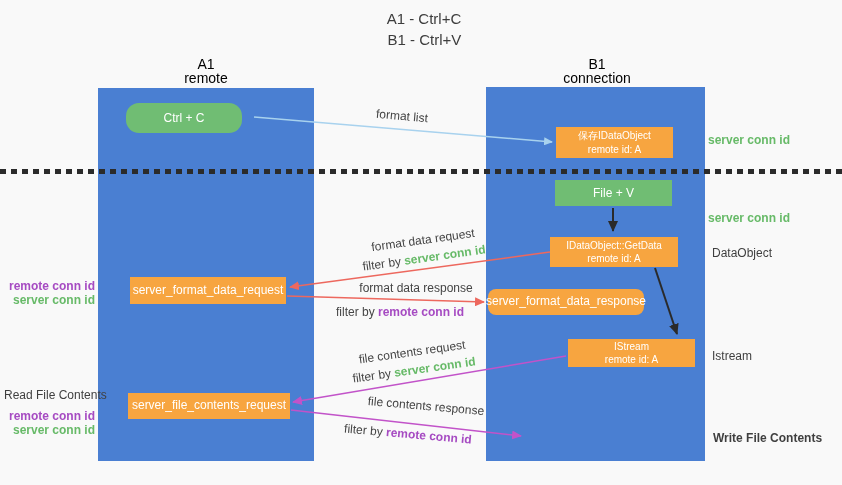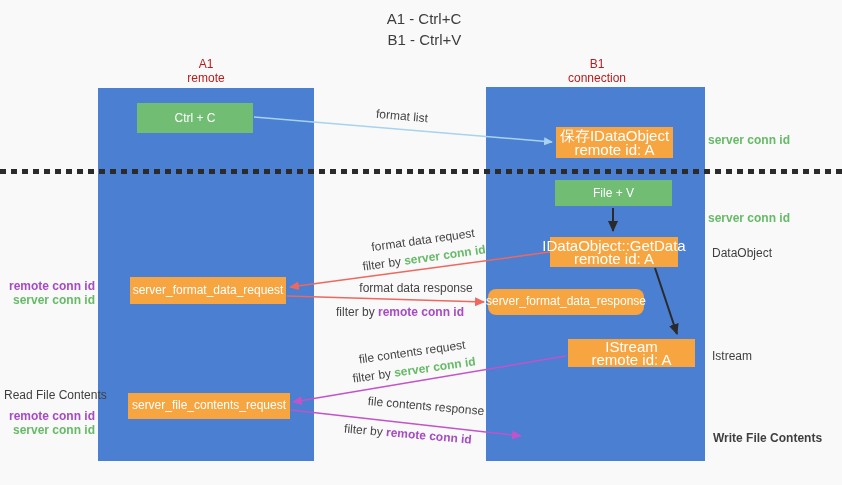--- a/index.html
+++ b/index.html
@@ -1,28 +1,28 @@
 <!DOCTYPE html>
 <html><head>
 <meta charset="utf-8">
 <style>
   html,body{margin:0;padding:0;background:#f9f9f9;font-family:"Liberation Sans","DejaVu Sans",sans-serif;}
   .canvas{position:relative;width:842px;height:485px;background:#f9f9f9;overflow:hidden;}
   .title{position:absolute;left:424px;top:8px;transform:translateX(-50%);text-align:right;
          font-size:15px;line-height:21px;color:#3d3d3d;white-space:nowrap;z-index:6;}
-  .colhead{position:absolute;transform:translateX(-50%);text-align:center;font-size:12px;
-           line-height:14px;color:#b91c1c;white-space:nowrap;z-index:6;}
+  .colhead{position:absolute;transform:translateX(-50%);text-align:center;font-size:14px;
+           line-height:14px;color:#000000;white-space:nowrap;z-index:6;}
   .lifeline{position:absolute;background:#4a7fd2;z-index:1;}
   .dashes{position:absolute;left:0;top:169px;width:842px;height:5px;z-index:3;
           background:repeating-linear-gradient(90deg,#2b2b2b 0 6px,transparent 6px 11px);}
   svg.arrows{position:absolute;left:0;top:0;z-index:2;pointer-events:none;}
   .gbox,.obox{position:absolute;color:#fff;display:flex;align-items:center;justify-content:center;
           z-index:4;text-align:center;white-space:nowrap;}
   .gbox{background:#70bd73;font-size:12px;}
-  .obox{background:#f7a540;font-size:15px;line-height:13.5px;flex-direction:column;}
+  .obox{background:#f7a540;font-size:10px;line-height:13.5px;flex-direction:column;}
   .obox.single{font-size:12px;}
   .lbl{position:absolute;font-size:12px;color:#454545;white-space:nowrap;z-index:5;
        transform:translate(-50%,-50%) rotate(var(--r,0deg));}
   .side{position:absolute;font-size:12px;color:#3f3f3f;white-space:nowrap;z-index:5;}
   .side.right-align{text-align:right;}
   .green{color:#67ba68;font-weight:bold;}
   .purple{color:#a64bc2;font-weight:bold;}
 </style>
 </head>
 <body>
@@ -65,21 +65,21 @@
     </defs>
     <line x1="254" y1="117" x2="552" y2="142" stroke="#a8d2ee" stroke-width="1.5" marker-end="url(#mblue)"></line>
     <line x1="613" y1="208" x2="613" y2="231" stroke="#2a2a2a" stroke-width="2" marker-end="url(#mblk)"></line>
     <line x1="550" y1="252" x2="290" y2="287" stroke="#ed685e" stroke-width="1.5" marker-end="url(#mred)"></line>
     <line x1="287" y1="296" x2="484" y2="302" stroke="#ed685e" stroke-width="1.5" marker-end="url(#mred)"></line>
     <line x1="655" y1="268" x2="677" y2="334" stroke="#2a2a2a" stroke-width="2" marker-end="url(#mblk)"></line>
     <line x1="566" y1="356" x2="293" y2="402" stroke="#c253c9" stroke-width="1.5" marker-end="url(#mmag)"></line>
     <line x1="291" y1="410" x2="521" y2="436" stroke="#c253c9" stroke-width="1.5" marker-end="url(#mmag)"></line>
   </svg>
 
-  <div class="gbox" style="left:137px;top:103px;width:116px;height:30px;">
+  <div class="gbox" style="left:126px;top:103px;width:116px;height:30px;border-radius:13px;">
     <span>Ctrl + C</span>
   </div>
   <div class="obox" style="left:556px;top:127px;width:117px;height:31px;">
     <span>保存IDataObject</span>
     <span>remote id: A</span>
   </div>
   <div class="gbox" style="left:555px;top:180px;width:117px;height:26px;">
     <span>File + V</span>
   </div>
   <div class="obox" style="left:550px;top:237px;width:128px;height:30px;">

